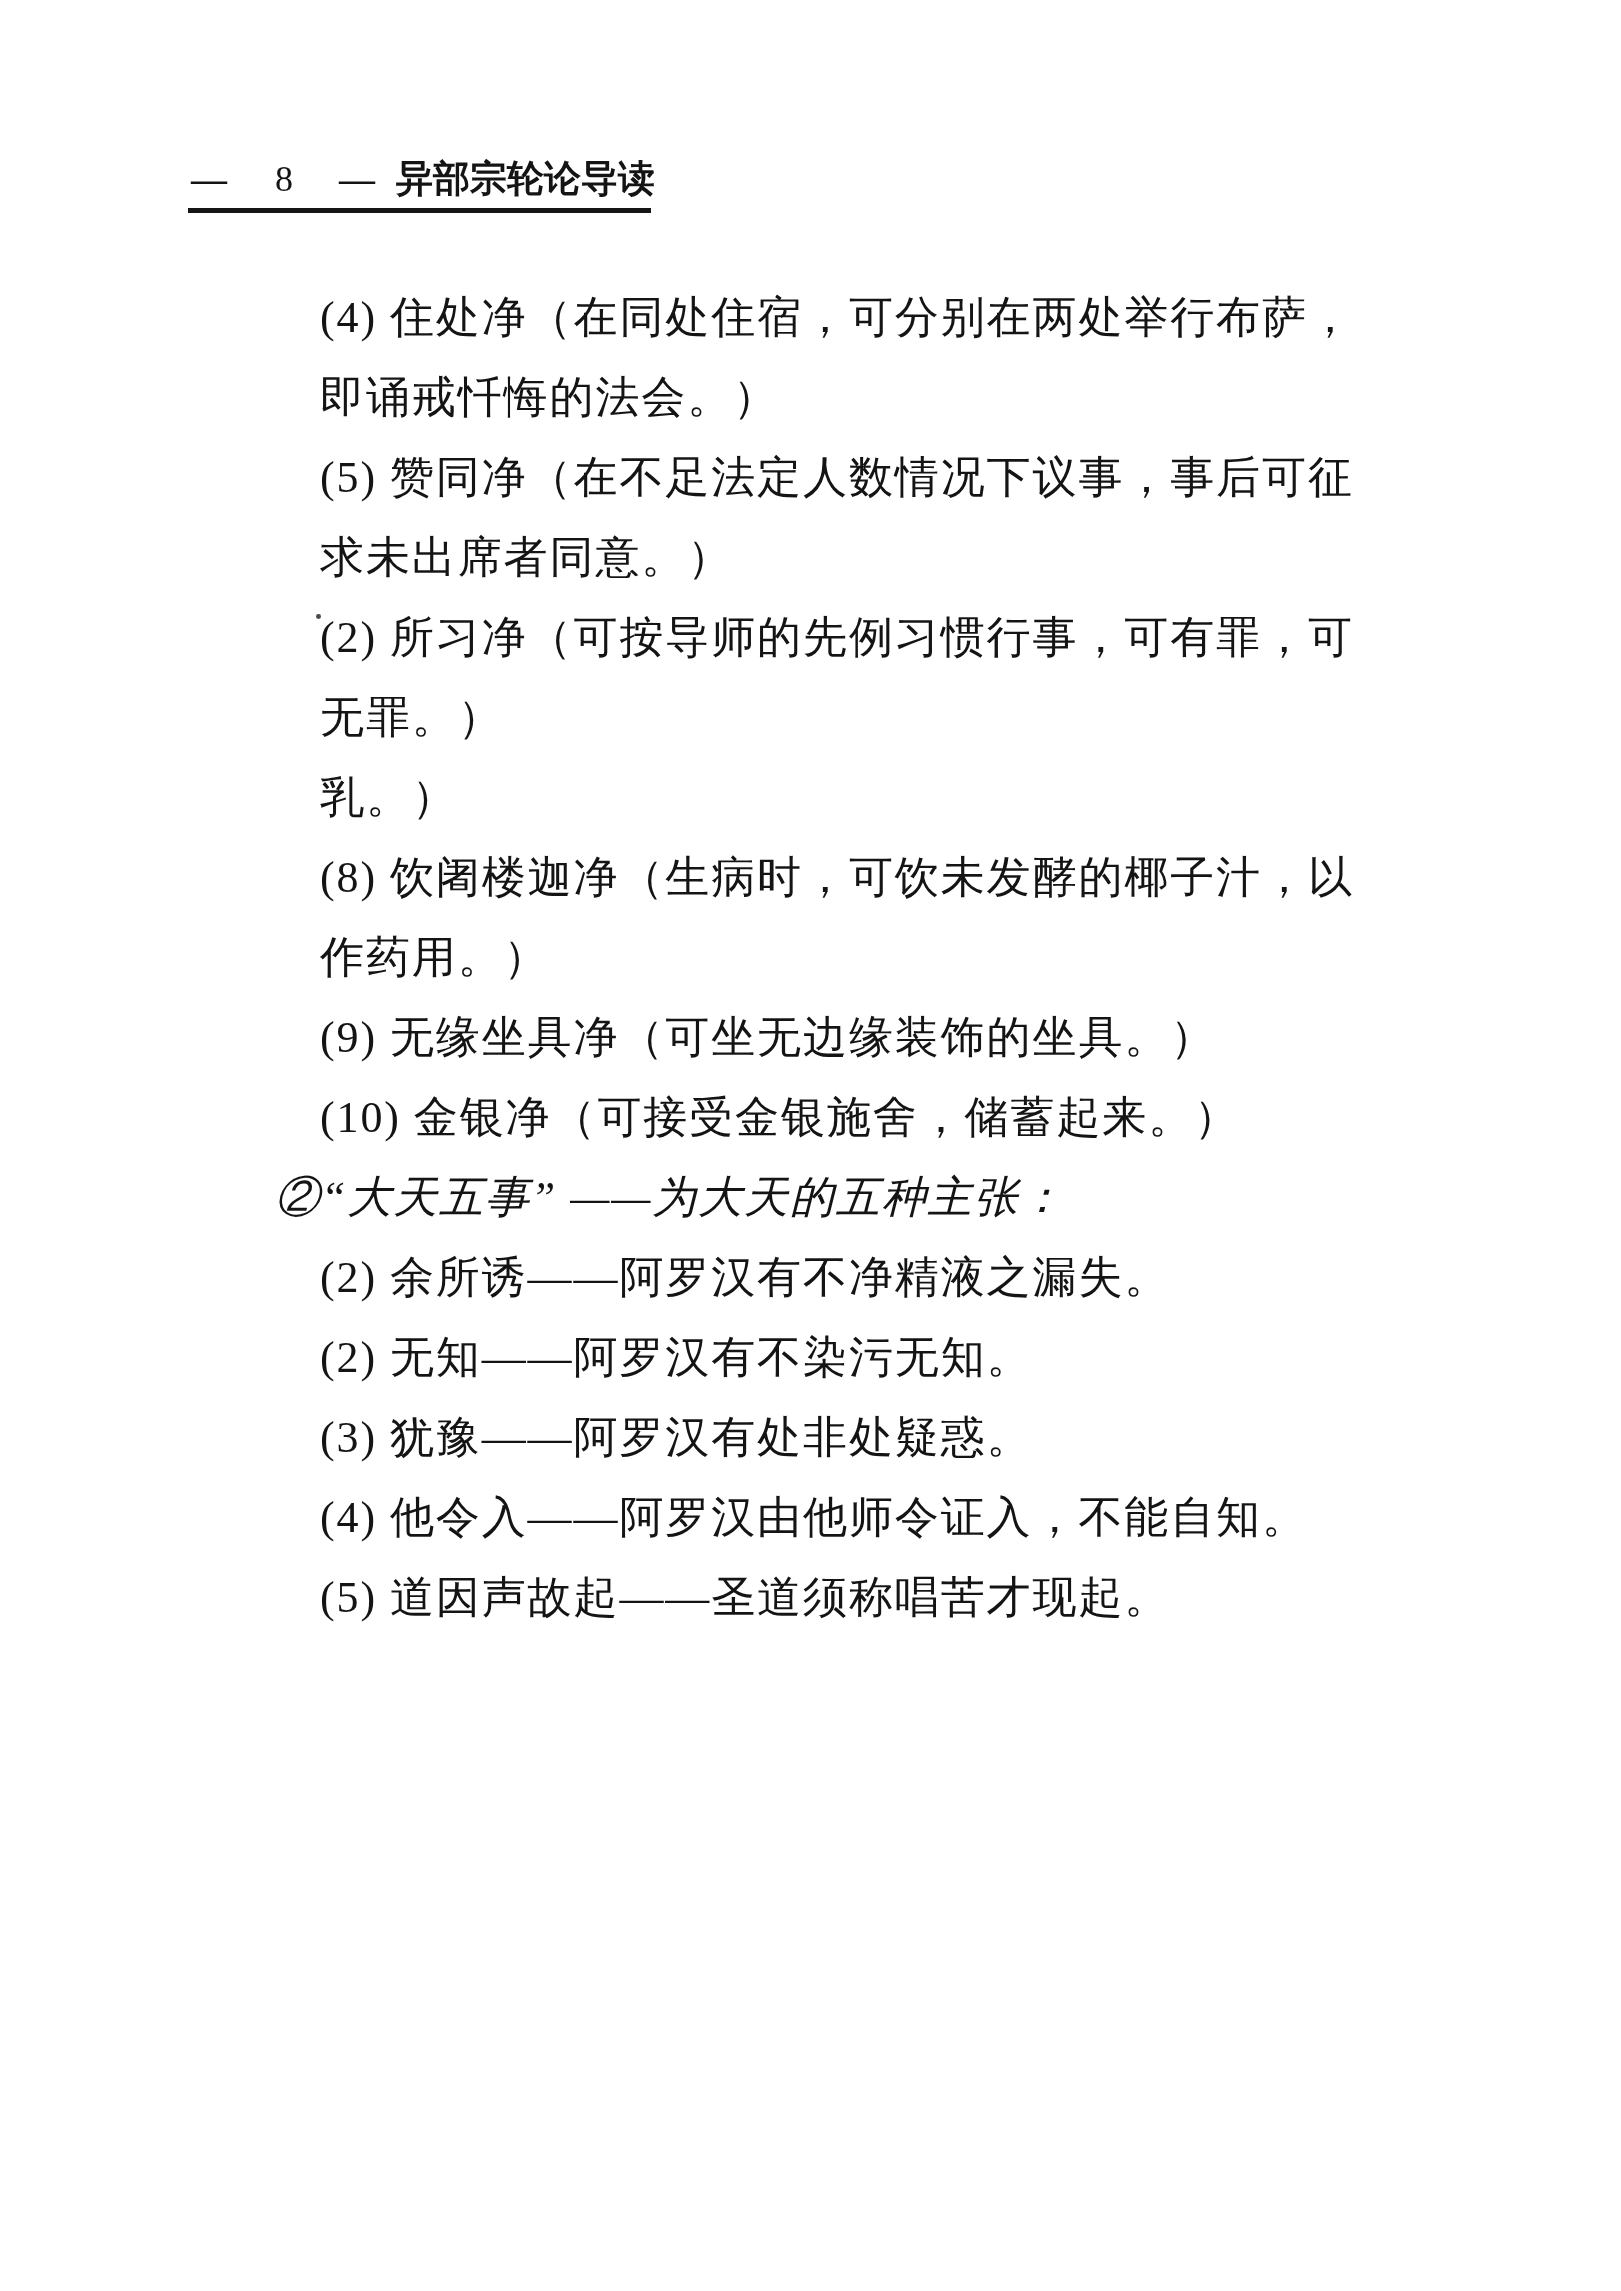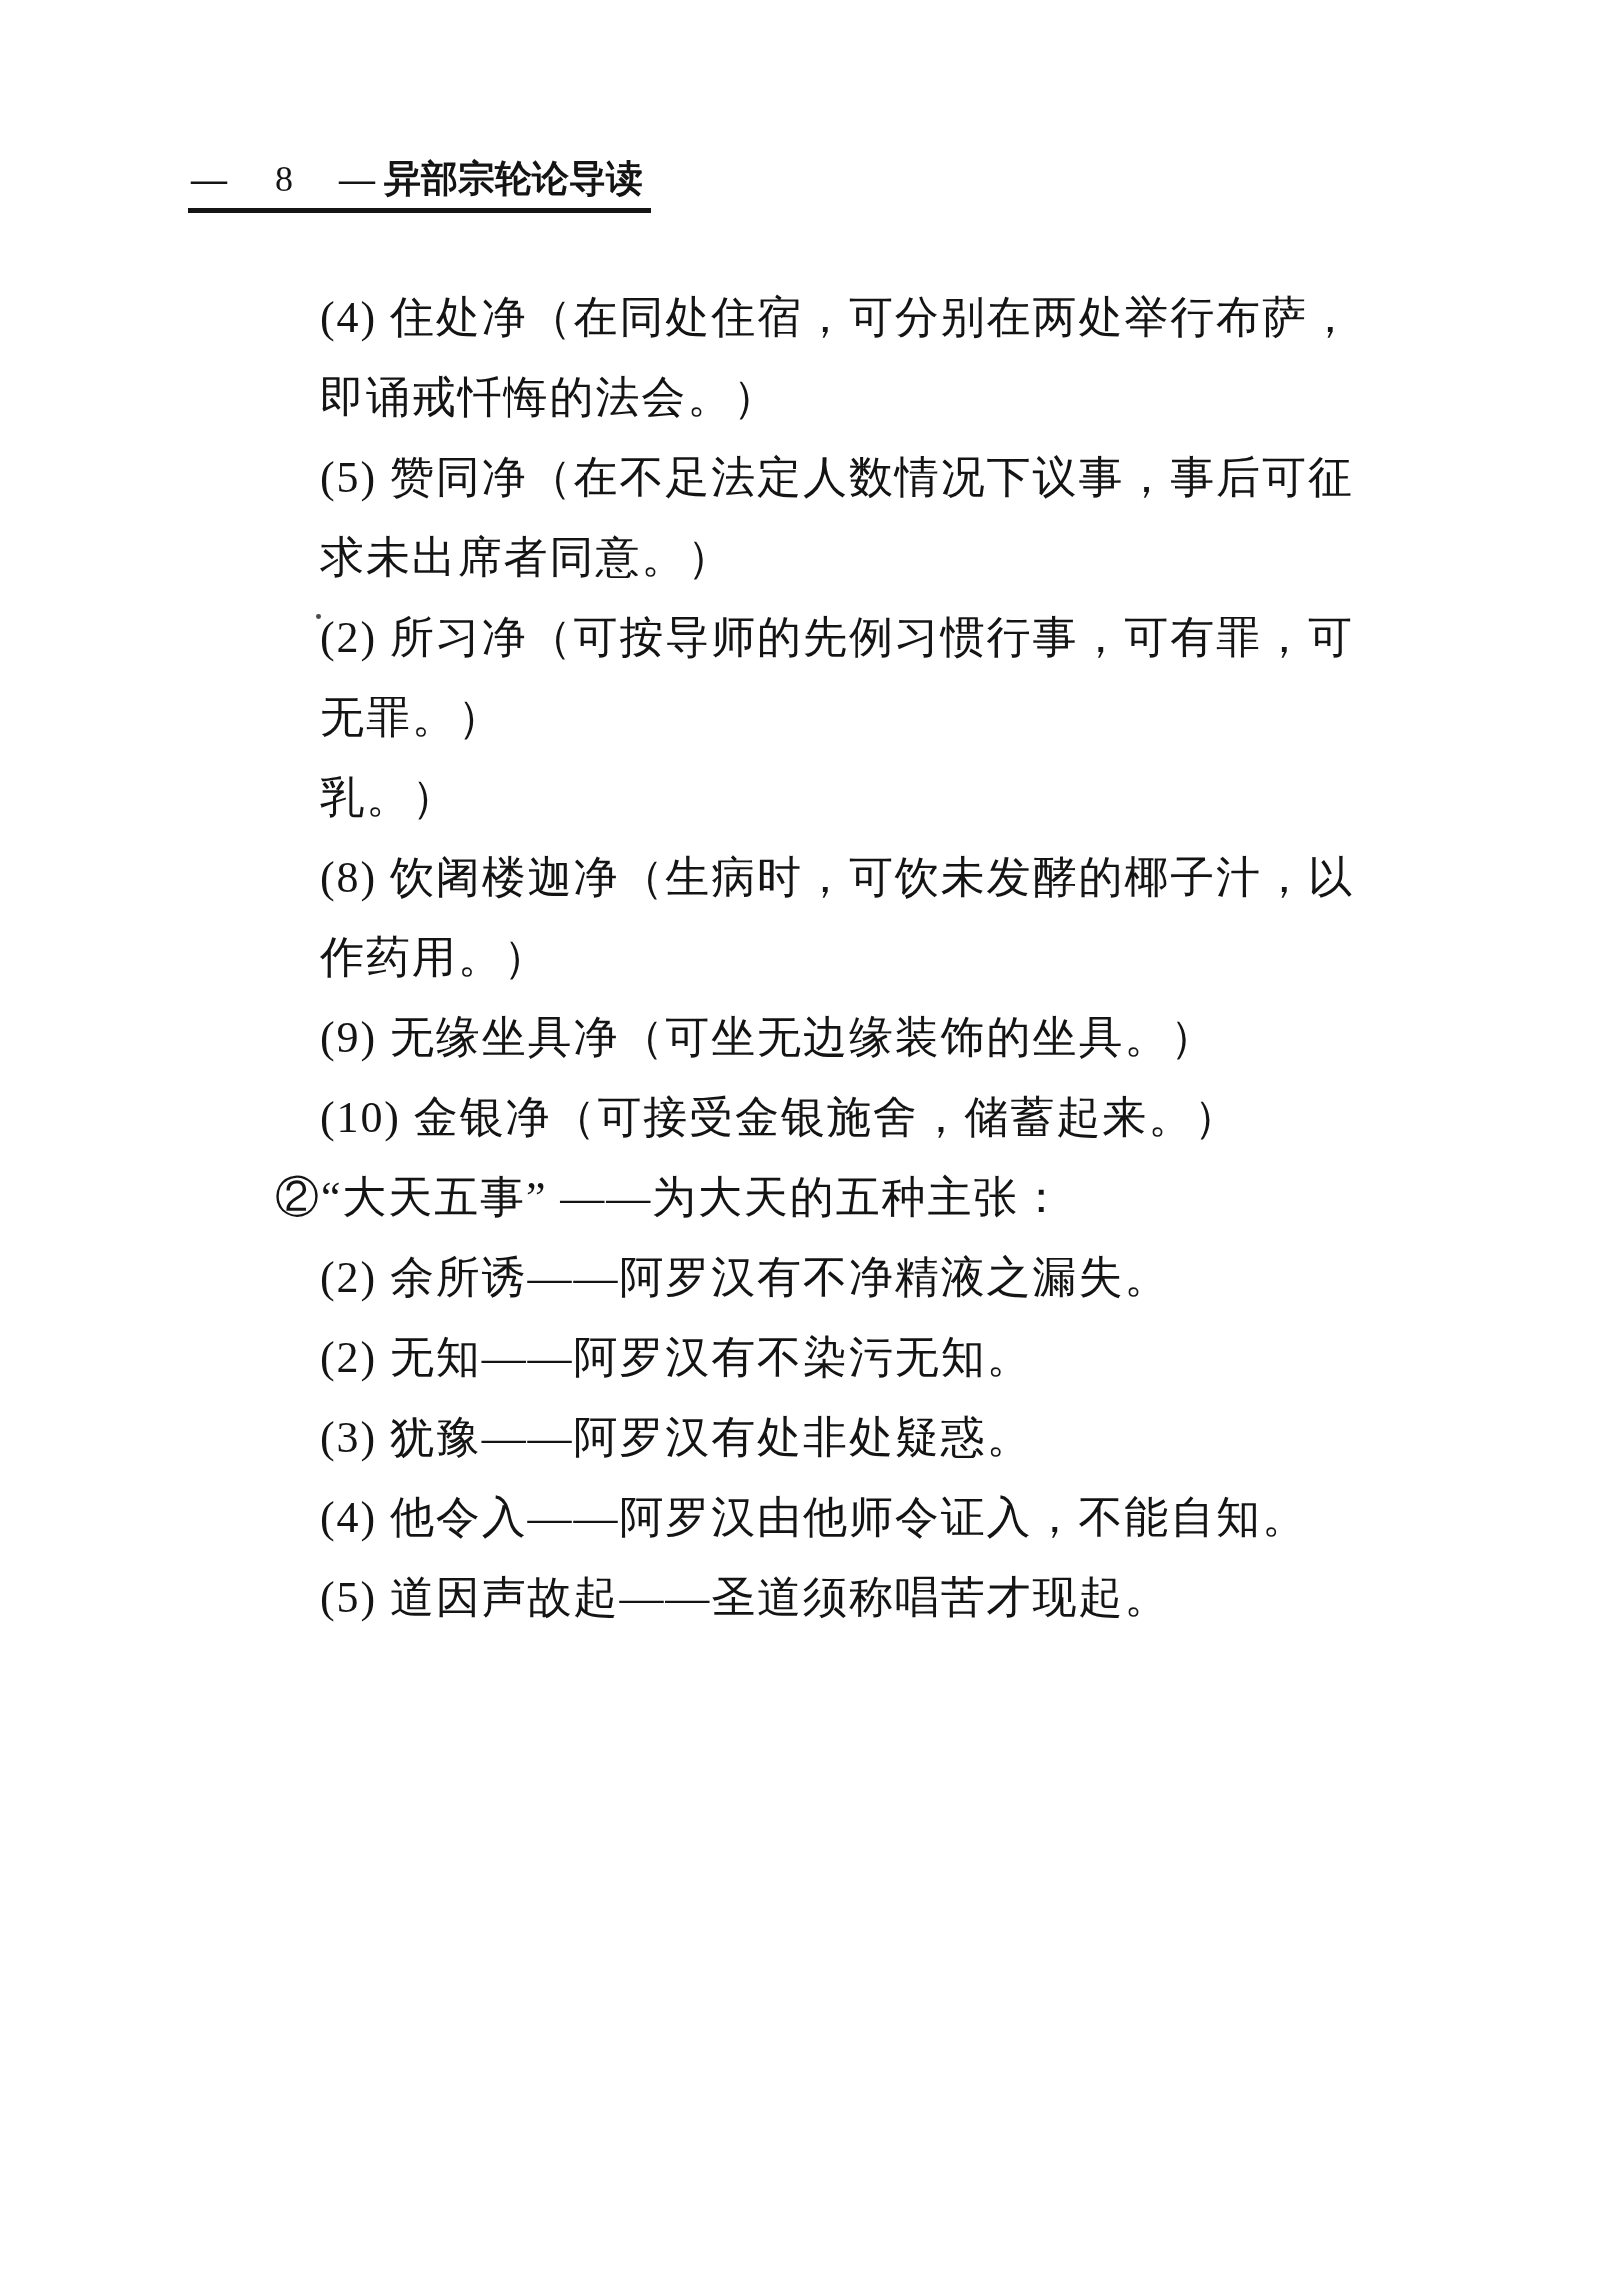--- a/index.html
+++ b/index.html
@@ -33,21 +33,21 @@
   .pagenum {
     font-size: 36px;
     font-weight: 400;
     margin-left: 48px;
     line-height: 52px;
   }
   .dash.right {
     margin-left: 46px;
   }
   .booktitle {
-    margin-left: 9px;
+    margin-left: 21px;
     font-size: 37px;
     letter-spacing: 0px;
     line-height: 52px;
     text-align: right;
   }
   .head-rule {
     position: absolute;
     left: 188px;
     top: 208px;
     width: 463px;
@@ -63,20 +63,21 @@
     font-size: 44px;
     letter-spacing: 1.9px;
   }
   .ln {
     height: 80px;
     line-height: 80px;
     white-space: nowrap;
   }
   .ln.sec {
     text-indent: -45px;
+    font-style: italic;
   }
   
   .speck {
     position: absolute;
     left: 316px;
     top: 614px;
     width: 4.8px;
     height: 4.8px;
     border-radius: 50%;
     background: #4a4a4a;

